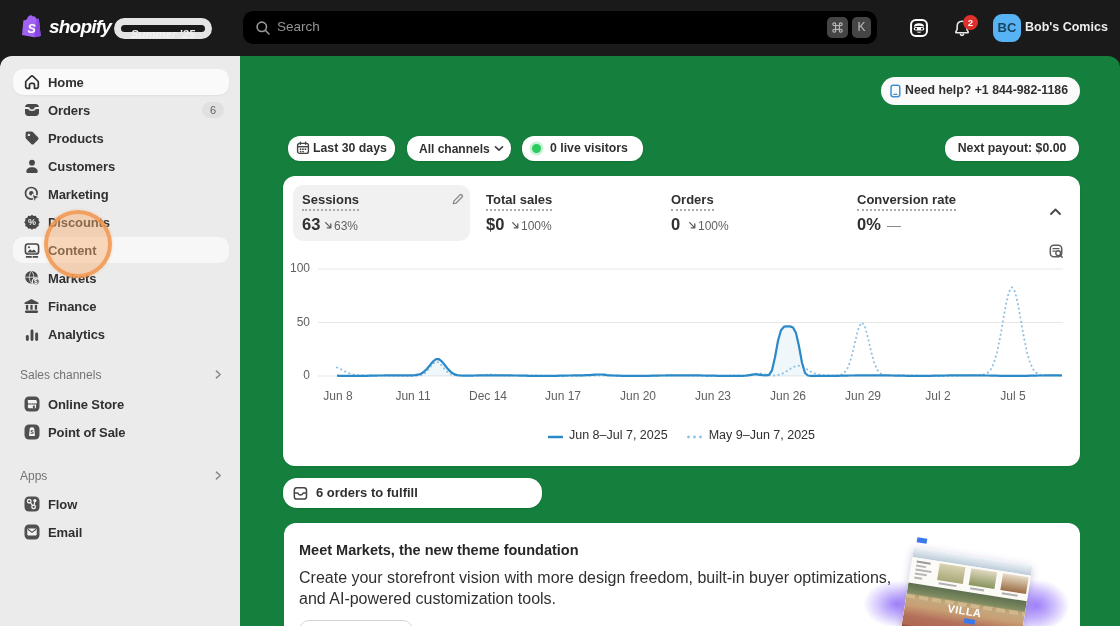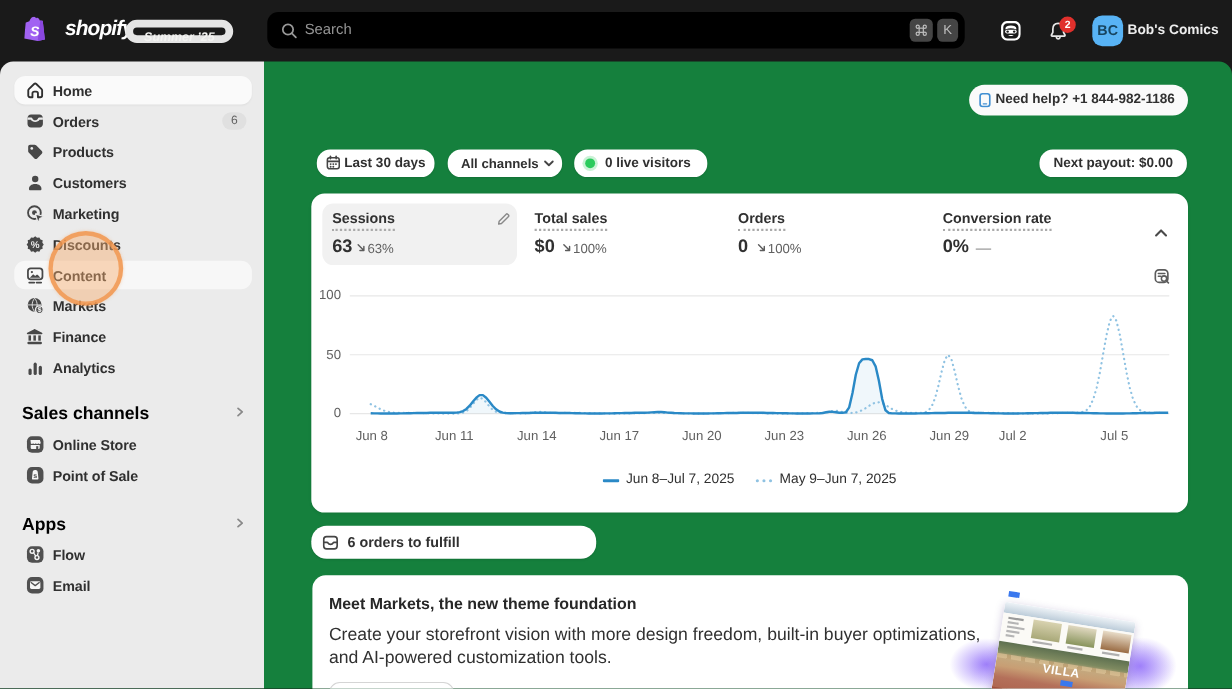--- a/index.html
+++ b/index.html
@@ -1,37 +1,37 @@
 <!DOCTYPE html>
 <html><head><meta charset="utf-8">
 <style>
 *{margin:0;padding:0;box-sizing:border-box;}
 html,body{width:1120px;height:626px;overflow:hidden;}
 body{font-family:"Liberation Sans",sans-serif;background:#1a1a1a;position:relative;}
 
 #topbar{position:absolute;left:0;top:0;width:1120px;height:56px;background:#1a1a1a;}
 #logo{position:absolute;left:22px;top:15px;display:flex;align-items:center;}
-#wordmark{color:#fff;font-size:19px;font-weight:700;font-style:italic;letter-spacing:-0.8px;margin-left:17px;}
+#wordmark{color:#fff;font-size:19px;font-weight:700;font-style:italic;letter-spacing:-0.8px;margin-left:7px;}
 #edpill{position:absolute;left:114px;top:18px;height:21px;padding:0 10px;border:7px solid #e5e5e5;border-radius:11px;color:#f2f2f0;font-size:11.3px;font-style:italic;font-weight:600;line-height:19px;}
 #search{position:absolute;left:243px;top:11px;width:634px;height:33px;background:#000000;border-radius:10px;}
 #search .ph{position:absolute;left:34px;top:8px;color:#949494;font-size:13.5px;}
 .key{position:absolute;top:6px;height:21px;background:#454545;border-radius:5px;color:#bdbdbd;font-size:12px;text-align:center;line-height:21px;}
 #avatar{position:absolute;left:993px;top:14px;width:28px;height:28px;background:#58b3f5;border-radius:9px;color:#17445f;font-size:13px;font-weight:700;text-align:center;line-height:28px;}
 #shopname{position:absolute;left:1025px;top:20px;color:#ededed;font-size:12.5px;font-weight:700;}
 #bellbadge{position:absolute;left:963px;top:15px;width:15px;height:15px;background:#e0302c;border-radius:8px;color:#fff;font-size:9.5px;font-weight:700;text-align:center;line-height:15px;}
 
 #sidebar{position:absolute;left:0;top:56px;width:240px;height:570px;background:#ebebeb;border-top-left-radius:12px;}
 .nav{position:absolute;left:13px;width:216px;height:28px;}
 .nav .bg{position:absolute;left:0;top:1px;width:216px;height:26px;border-radius:10px;}
 .nav.sel .bg{background:#fafafa;box-shadow:0 1px 2px rgba(0,0,0,0.05);}
 .nav.hov .bg{background:rgba(255,255,255,0.62);}
 .nav svg{position:absolute;left:10px;top:5px;}
 .nav .t{position:absolute;left:35px;top:7px;font-size:13px;font-weight:700;color:#303030;letter-spacing:-0.1px;}
 .nav .badge{position:absolute;right:5px;top:6px;width:22px;height:16px;background:#e0e0e0;border-radius:8px;font-size:11px;color:#616161;text-align:center;line-height:16px;font-weight:400;}
-.sech{position:absolute;left:20px;font-size:16px;font-weight:700;color:#000000;}
+.sech{position:absolute;left:20px;font-size:12px;font-weight:400;color:#737373;}
 .chev{position:absolute;left:213px;}
 
 #main{position:absolute;left:240px;top:56px;width:880px;height:570px;background:#15803d;border-top-right-radius:12px;}
 .pillbtn{position:absolute;background:#fff;border-radius:12px;box-shadow:0 1px 2px rgba(0,0,0,0.10),0 0 0 0.5px rgba(0,0,0,0.03);font-size:12.3px;font-weight:700;color:#303030;}
 #needhelp{position:absolute;left:641px;top:21px;width:199px;height:28px;background:#fafafa;border-radius:14px;font-size:12.3px;font-weight:700;color:#303030;}
 #card{position:absolute;left:43px;top:120px;width:797px;height:290px;background:#fff;border-radius:12px;box-shadow:0 1px 3px rgba(0,0,0,0.07),0 0 0 0.5px rgba(0,0,0,0.02);}
 #sesstab{position:absolute;left:10px;top:9px;width:177px;height:56px;background:#f1f1f1;border-radius:10px;}
 .mlabel{font-size:13px;font-weight:700;color:#303030;display:inline-block;border-bottom:2px dotted #aaa;padding-bottom:2px;}
 .mval{position:absolute;font-size:16.5px;font-weight:700;color:#303030;}
 .mdelta{position:absolute;font-size:12px;font-weight:400;color:#616161;}
@@ -309,27 +309,27 @@
         <line x1="4" y1="4.7" x2="10" y2="4.7" stroke="#5c5c5c" stroke-width="1.3" stroke-linecap="round"></line>
         <line x1="4" y1="7.2" x2="6.2" y2="7.2" stroke="#5c5c5c" stroke-width="1.3" stroke-linecap="round"></line>
         <circle cx="9.2" cy="9.2" r="2.4" fill="#fff" stroke="#5c5c5c" stroke-width="1.4"></circle>
         <line x1="11" y1="11" x2="13.2" y2="13.2" stroke="#5c5c5c" stroke-width="1.5" stroke-linecap="round"></line>
       </svg>
     <div class="axlbl" style="left:0;top:85px;width:27px;text-align:right;">100</div>
     <div class="axlbl" style="left:0;top:139px;width:27px;text-align:right;">50</div>
     <div class="axlbl" style="left:0;top:192px;width:27px;text-align:right;">0</div>
     <div class="axlbl" style="left:25px;top:213px;width:60px;text-align:center;">Jun 8</div>
     <div class="axlbl" style="left:100px;top:213px;width:60px;text-align:center;">Jun 11</div>
-    <div class="axlbl" style="left:175px;top:213px;width:60px;text-align:center;">Jun 14</div>
+    <div class="axlbl" style="left:175px;top:213px;width:60px;text-align:center;">Dec 14</div>
     <div class="axlbl" style="left:250px;top:213px;width:60px;text-align:center;">Jun 17</div>
     <div class="axlbl" style="left:325px;top:213px;width:60px;text-align:center;">Jun 20</div>
     <div class="axlbl" style="left:400px;top:213px;width:60px;text-align:center;">Jun 23</div>
     <div class="axlbl" style="left:475px;top:213px;width:60px;text-align:center;">Jun 26</div>
     <div class="axlbl" style="left:550px;top:213px;width:60px;text-align:center;">Jun 29</div>
-    <div class="axlbl" style="left:625px;top:213px;width:60px;text-align:left;">Jul 2</div>
+    <div class="axlbl" style="left:625px;top:213px;width:60px;text-align:center;">Jul 2</div>
     <div class="axlbl" style="left:700px;top:213px;width:60px;text-align:center;">Jul 5</div>
     <div id="legend"><svg width="15" height="4" viewBox="0 0 15 4" style="margin-right:6px">
           <line x1="1" y1="2" x2="14" y2="2" stroke="#2a89c6" stroke-width="2.6" stroke-linecap="round"></line>
         </svg>Jun 8–Jul 7, 2025<span style="display:inline-block;width:18px;"></span><svg width="17" height="4" viewBox="0 0 17 4" style="margin-right:6px">
           <circle cx="2.5" cy="2" r="1.4" fill="#8fc2e2"></circle>
           <circle cx="8.5" cy="2" r="1.4" fill="#8fc2e2"></circle>
           <circle cx="14.5" cy="2" r="1.4" fill="#8fc2e2"></circle>
         </svg>May 9–Jun 7, 2025</div>
   </div>
 

